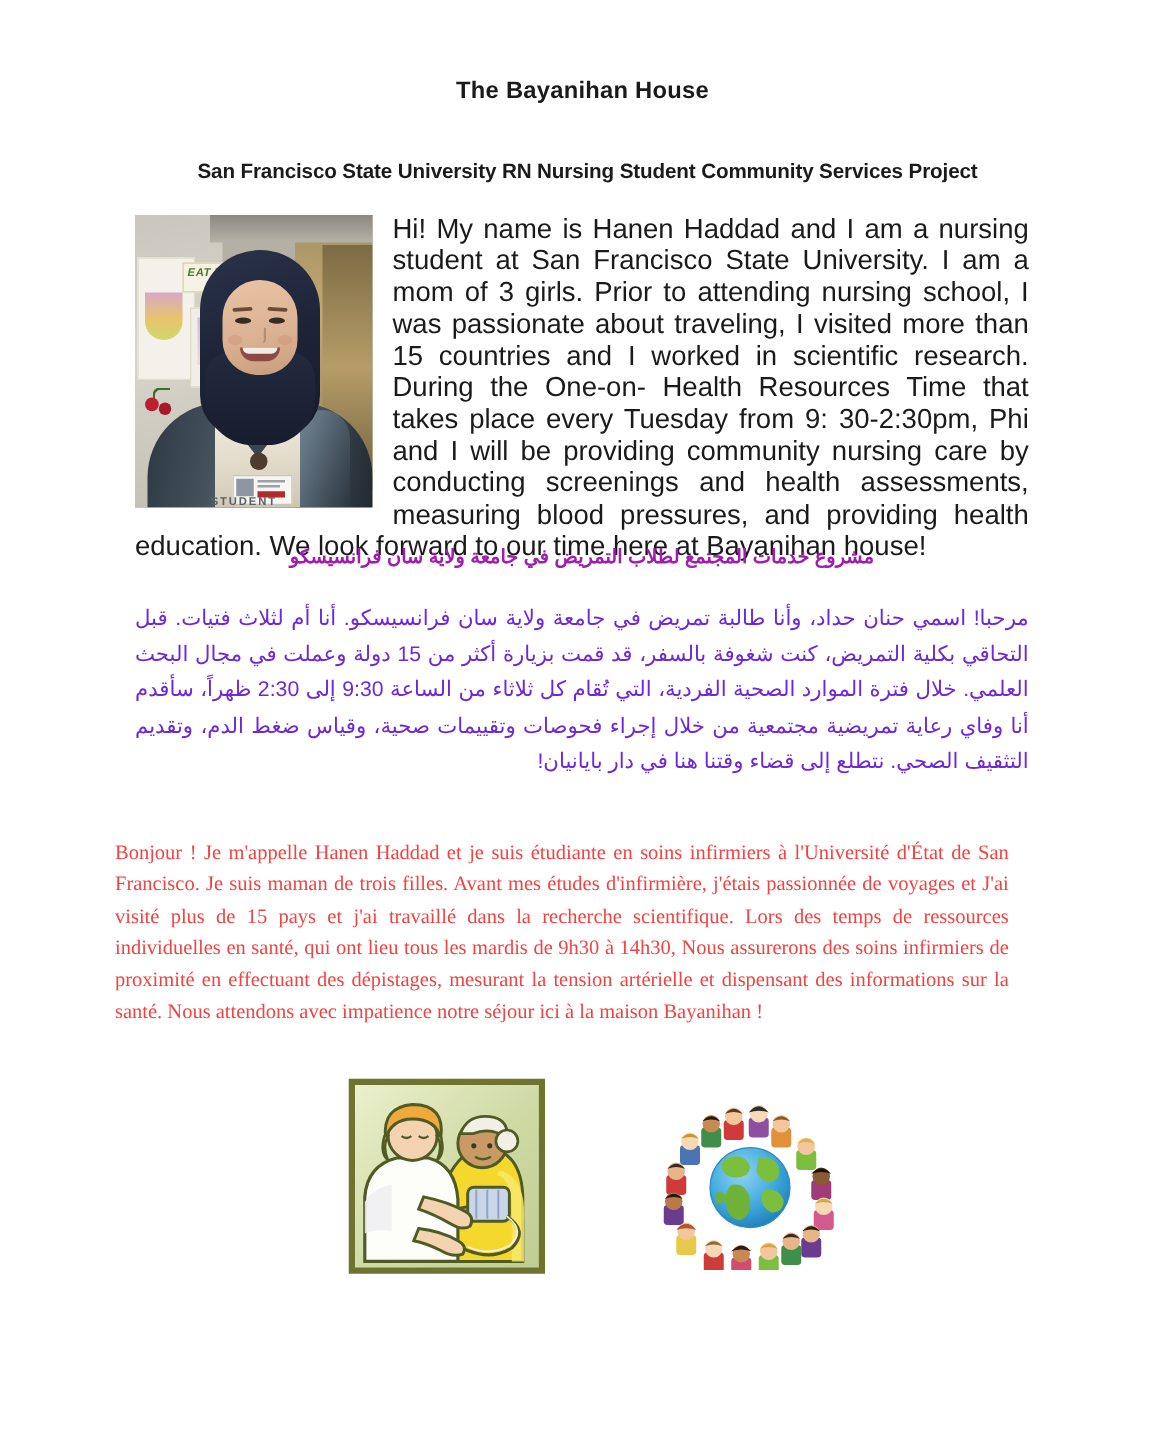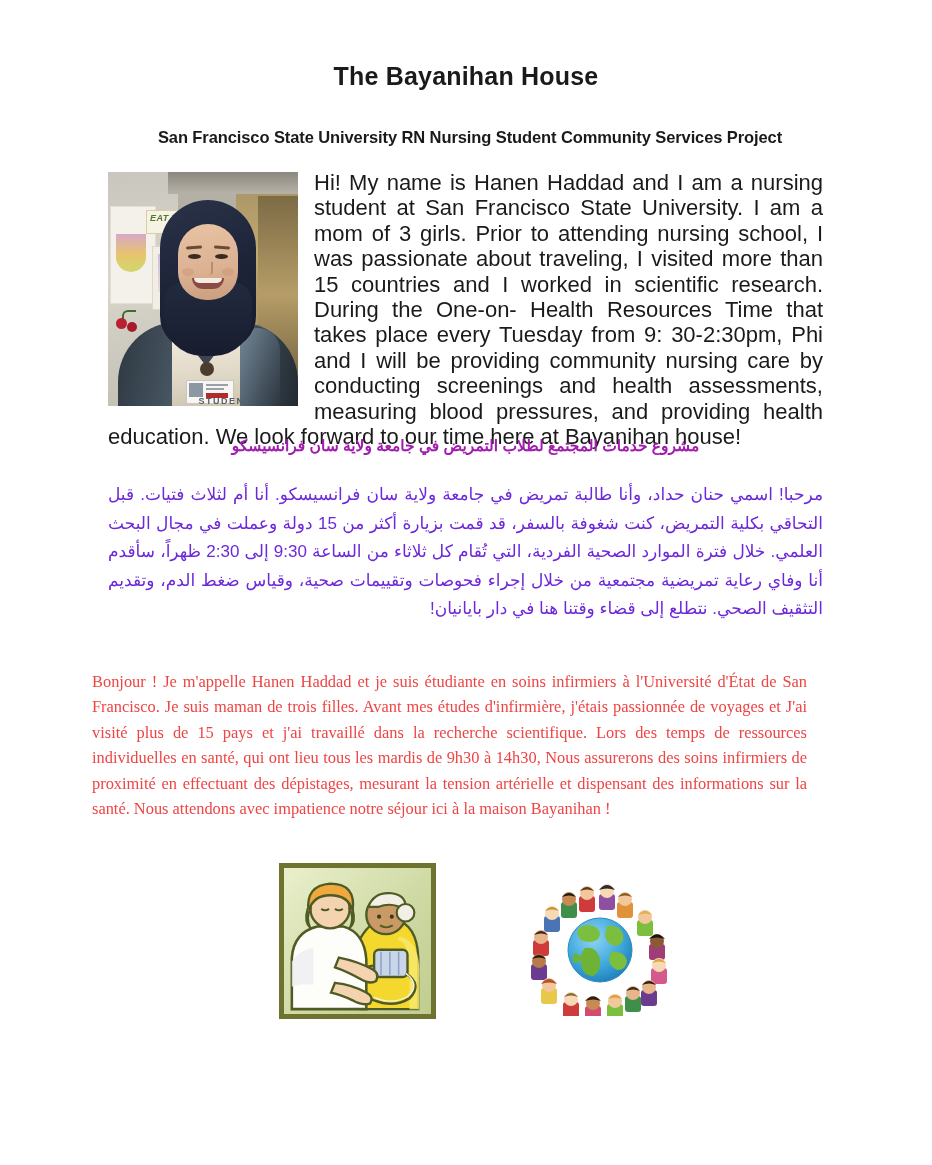--- a/index.html
+++ b/index.html
@@ -23,21 +23,21 @@
     box-sizing: border-box;
   }
 
   
   .doc-title {
     position: absolute;
     left: 0;
     top: 62px;
     width: 932px;
     text-align: center;
-    font-size: 25px;
+    font-size: 19px;
     font-weight: bold;
     letter-spacing: 0.2px;
     color: #1a1a1a;
   }
   .doc-subtitle {
     position: absolute;
     left: 4px;
     top: 128px;
     width: 932px;
     text-align: center;
@@ -100,21 +100,21 @@
   .ph-vest      { left:64px; top:168px; width:68px; height:66px;
                   background:linear-gradient(175deg,#efe9dc 0%,#ded6c4 60%,#cdc4b0 100%); }
   .ph-vest-v    { left:78px; top:168px; width:40px; height:26px;
                   background:#3b4450; clip-path:polygon(0 0,100% 0,50% 100%); }
   .ph-pend      { left:92px; top:190px; width:14px; height:14px; background:#4b3c2e; border-radius:50%; }
   .ph-badge     { left:78px; top:208px; width:46px; height:22px; background:#f7f6f2; border:1px solid #c9c6bc; }
   .ph-badge-ph  { left:81px; top:211px; width:14px; height:14px; background:#8d97a3; }
   .ph-badge-l1  { left:98px; top:212px; width:22px; height:2px; background:#9aa0a8; }
   .ph-badge-l2  { left:98px; top:216px; width:18px; height:2px; background:#9aa0a8; }
   .ph-badge-red { left:98px; top:221px; width:22px; height:5px; background:#b22b2b; }
-  .ph-student   { left:86px; top:224px; width:62px; height:11px;
+  .ph-student   { left:56px; top:224px; width:62px; height:11px;
                   font:bold 9px "Liberation Sans", sans-serif; color:#5b6068;
                   letter-spacing:1.5px; text-align:center; }
 
   
   .ph-hijab     { left:52px; top:28px; width:96px; height:150px;
                   background:linear-gradient(160deg,#2b3349 0%,#1d2438 50%,#151b2c 100%);
                   border-radius:48px 48px 34px 34px; }
   .ph-hijab-drape{ left:56px; top:110px; width:88px; height:74px;
                   background:linear-gradient(180deg,#222a3f 0%,#171d2e 100%);
                   border-radius:20px 20px 38px 38px; }

